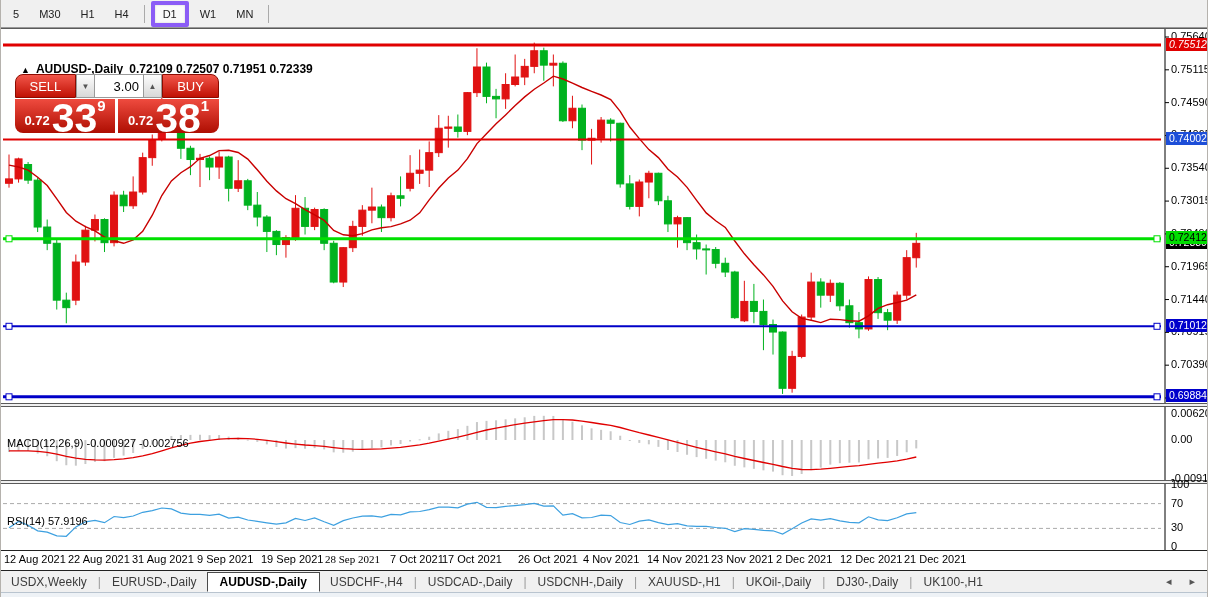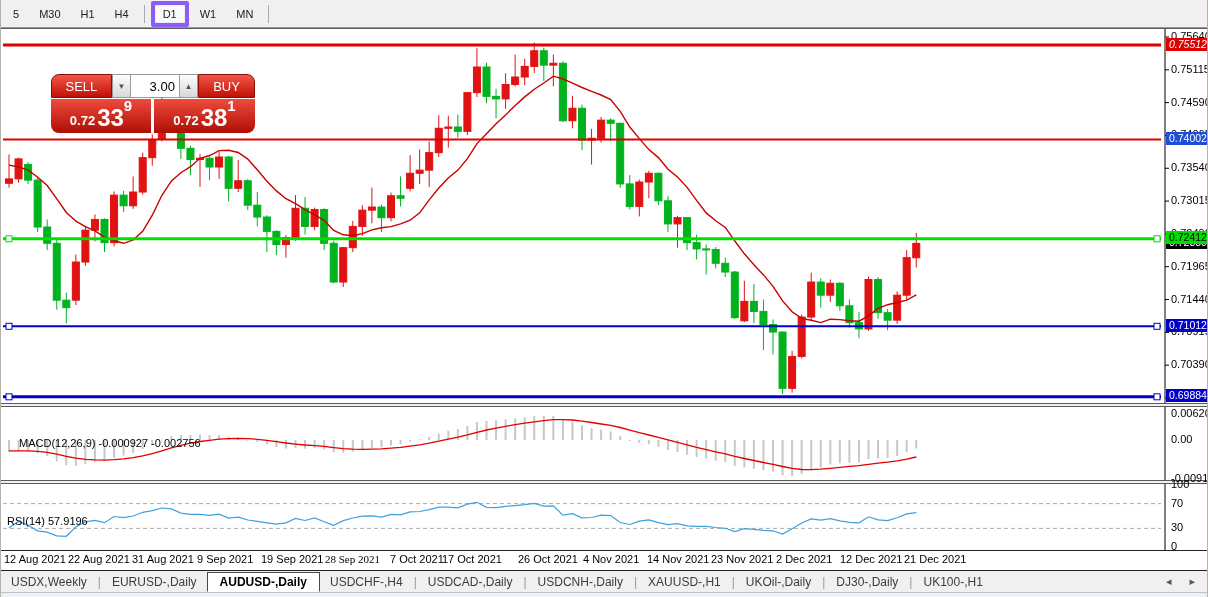--- a/index.html
+++ b/index.html
@@ -10,33 +10,33 @@
   .tf-btn{font-size:11px;color:#222;padding:3px 8px;margin:0 1px;border:1px solid transparent;border-radius:2px;cursor:default;}
   .tf-btn.active{background:#fafafa;border:4px solid #8b5cf6;box-shadow:inset 0 0 2px #ccc;}
   .tf-sep{width:1px;height:18px;background:#aaa;margin:0 5px;}
   
   #chartframe{position:absolute;left:0;top:28px;width:1208px;height:542px;background:#fff;border-top:1px solid #5a5a5a;}
   #chart-title{position:absolute;left:20px;top:33px;font-size:12px;color:#000;font-weight:bold;z-index:30;}
   #chart-title .arrow{font-size:9px;margin-right:6px;}
   #chart-title .ohlc{font-weight:bold;margin-left:6px;}
   svg{position:absolute;left:0;top:0;}
   
-  #trade{position:absolute;left:14px;top:45px;z-index:40;width:204px;margin-left:36px;}
+  #trade{position:absolute;left:14px;top:45px;z-index:40;width:204px;}
   #trade .row1{display:flex;height:24px;}
   .tbtn{color:#fff;font-size:13px;display:flex;align-items:center;justify-content:center;background:linear-gradient(#f2564a,#c01104);border:1px solid #8d0b00;}
   #sell-btn{width:64px;border-radius:8px 0 0 0;}
   #buy-btn{width:60px;border-radius:0 8px 0 0;}
   .spin{width:20px;background:linear-gradient(#fdfdfd,#d8d8d8);border:1px solid #9a9a9a;color:#555;font-size:8px;display:flex;align-items:center;justify-content:center;}
   #vol{width:48px;border:1px solid #9a9a9a;border-left:none;border-right:none;text-align:right;font-size:13px;padding-right:4px;outline:none;}
   .prow{display:flex;margin-top:1px;}
   .pbox{height:34px;color:#fff;display:inline-flex;align-items:flex-end;justify-content:center;background:linear-gradient(#ef4b3f,#ae0e02);padding-bottom:2px;}
   #sell-box{width:104px;border-radius:0 0 0 8px;margin-right:3px;}
   #buy-box{width:105px;border-radius:0 0 8px 0;}
   .pfx{font-size:13px;font-weight:bold;margin:0 2px 3px 0;}
-  .big{font-size:24px;font-weight:bold;line-height:26px;}
+  .big{font-size:41px;font-weight:bold;line-height:26px;}
   .sup{font-size:15px;font-weight:bold;align-self:flex-start;margin-top:-2px;}
   
   .ticklabel{position:absolute;left:1170px;font-size:11px;color:#000;width:48px;}
   .badge{position:absolute;left:1165px;width:42px;height:13px;font-size:10.5px;line-height:13px;padding-left:3px;z-index:20;}
   .datelabel{position:absolute;top:553px;font-size:11px;color:#000;white-space:nowrap;}
   .indlabel{position:absolute;font-size:11px;color:#000;z-index:5;}
   .subaxis{position:absolute;left:1170px;font-size:11px;color:#000;}
   .splitter{position:absolute;left:0;width:1208px;height:4px;background:#f0f0f0;border-top:1px solid #5a5a5a;border-bottom:1px solid #5a5a5a;}
   
   #tabbar{position:absolute;left:0;top:570px;width:1208px;height:22px;background:#f0f0f0;border-top:1px solid #222;display:flex;align-items:center;font-size:12px;color:#3c3c3c;}
@@ -377,20 +377,23 @@
         <line x1="1164" y1="106.45324999999957" x2="1168" y2="106.45324999999957" stroke="#000"></line>
         <line x1="1164" y1="139.27099999999942" x2="1168" y2="139.27099999999942" stroke="#000"></line>
         <line x1="1164" y1="172.08874999999998" x2="1168" y2="172.08874999999998" stroke="#000"></line>
         <line x1="1164" y1="204.90649999999982" x2="1168" y2="204.90649999999982" stroke="#000"></line>
         <line x1="1164" y1="237.72424999999967" x2="1168" y2="237.72424999999967" stroke="#000"></line>
         <line x1="1164" y1="270.5419999999995" x2="1168" y2="270.5419999999995" stroke="#000"></line>
         <line x1="1164" y1="303.3597500000001" x2="1168" y2="303.3597500000001" stroke="#000"></line>
         <line x1="1164" y1="336.17749999999995" x2="1168" y2="336.17749999999995" stroke="#000"></line>
         <line x1="1164" y1="368.9952499999998" x2="1168" y2="368.9952499999998" stroke="#000"></line>
       </svg>
+    <div id="chart-title">
+      <span class="arrow">▲</span><span>AUDUSD-,Daily</span><span class="ohlc">0.72109 0.72507 0.71951 0.72339</span>
+    </div>
 
     <div id="trade">
       <div class="row1">
         <div class="tbtn" id="sell-btn">SELL</div>
         <div class="spin">▼</div>
         <input id="vol" readonly="" value="3.00" style="">
         <div class="spin">▲</div>
         <div class="tbtn" id="buy-btn">BUY</div>
       </div>
       <div class="prow">
@@ -400,21 +403,21 @@
           <span class="sup">9</span>
         </div>
         <div class="pbox" id="buy-box">
           <span class="pfx">0.72</span>
           <span class="big">38</span>
           <span class="sup">1</span>
         </div>
       </div>
     </div>
 
-    <div class="indlabel" style="left:18px;top:408px;">
+    <div class="indlabel" style="left:6px;top:408px;">
       <span>MACD(12,26,9)</span> <span>-0.000927 -0.002756</span>
     </div>
     <div class="indlabel" style="left:6px;top:486px;">
       <span>RSI(14)</span> <span>57.9196</span>
     </div>
 
     <div class="splitter" style="top:374px;"></div>
     <div class="splitter" style="top:451px;"></div>
     <div style="position:absolute;left:0;top:521px;width:1208px;height:1px;background:#222;"></div>
   </div>

